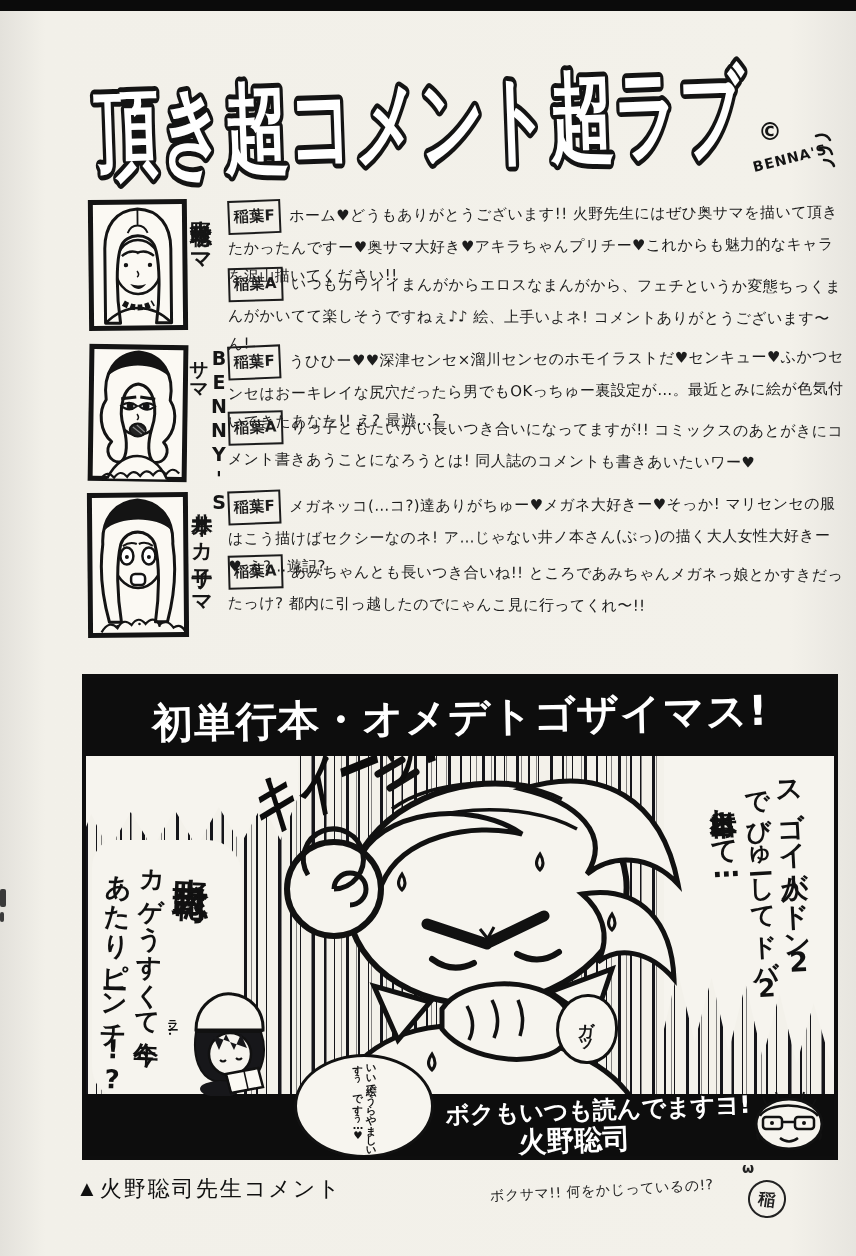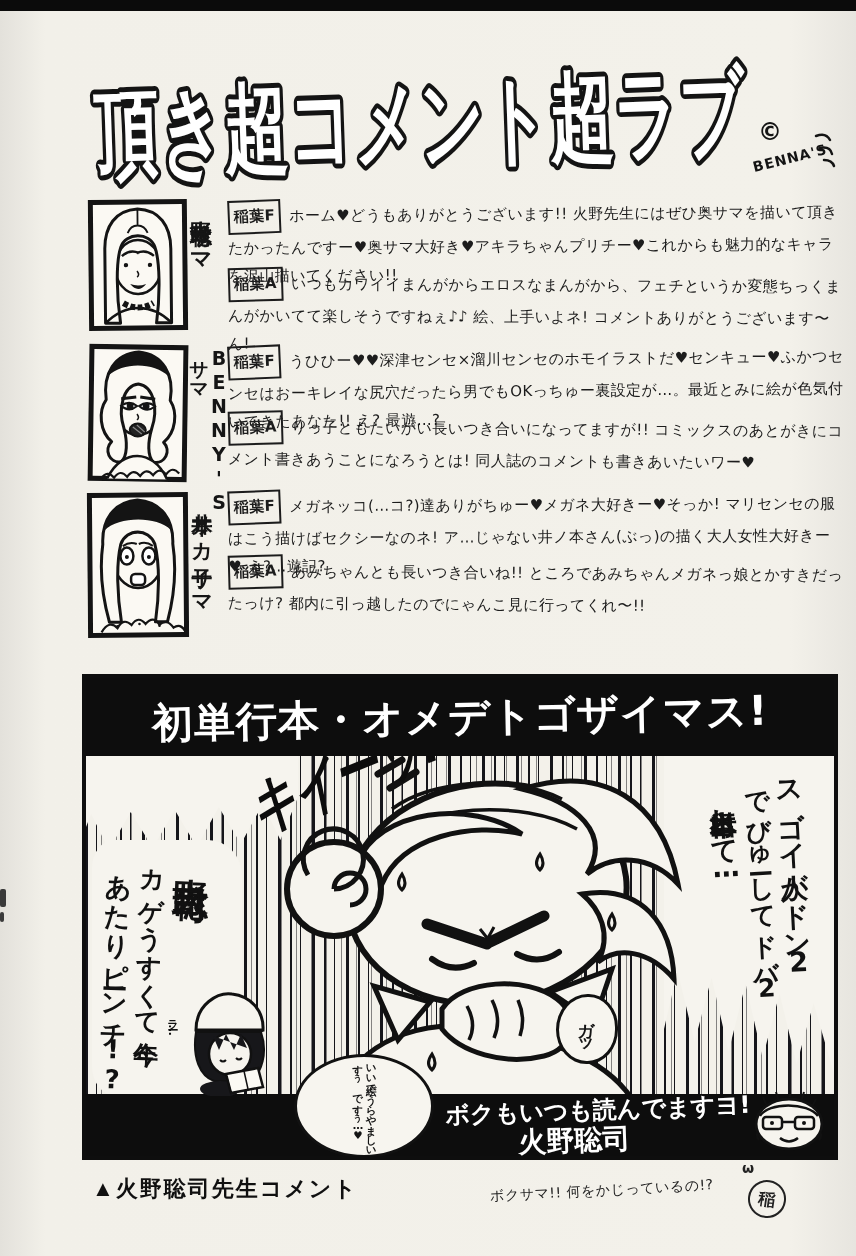--- a/index.html
+++ b/index.html
@@ -82,21 +82,21 @@
   .maid{position:absolute;left:80px;top:232px;z-index:3;}
   .murmur{position:absolute;left:78px;top:256px;writing-mode:vertical-rl;font-size:11px;
           font-weight:bold;z-index:4;color:#111;}
   .bubble{position:absolute;left:208px;top:298px;width:134px;height:98px;background:#f7f5ef;
           border:3px solid #111;border-radius:50%;display:flex;align-items:center;justify-content:center;
           writing-mode:vertical-rl;text-orientation:upright;font-size:10.5px;font-weight:bold;
           letter-spacing:-1.5px;line-height:1.3;z-index:4;overflow:hidden;}
   .bubble span{display:block;}
 
   
-  .caption{position:absolute;left:92px;top:1174px;font-size:22px;font-weight:bold;
+  .caption{position:absolute;left:76px;top:1174px;font-size:22px;font-weight:normal;
            font-family:"Liberation Sans",sans-serif;letter-spacing:2px;color:#101010;}
   .note{position:absolute;left:490px;top:1182px;font-size:14px;color:#222;
         transform:rotate(-3deg);white-space:nowrap;letter-spacing:.5px;}
   .doodle{position:absolute;left:742px;top:1160px;font-size:14px;font-weight:bold;color:#222;}
   .seal{position:absolute;left:748px;top:1180px;width:34px;height:34px;border:2px solid #222;
         border-radius:50%;display:flex;align-items:center;justify-content:center;
         font-size:17px;font-weight:bold;color:#222;transform:rotate(8deg);}
 </style>
 </head>
 <body>

